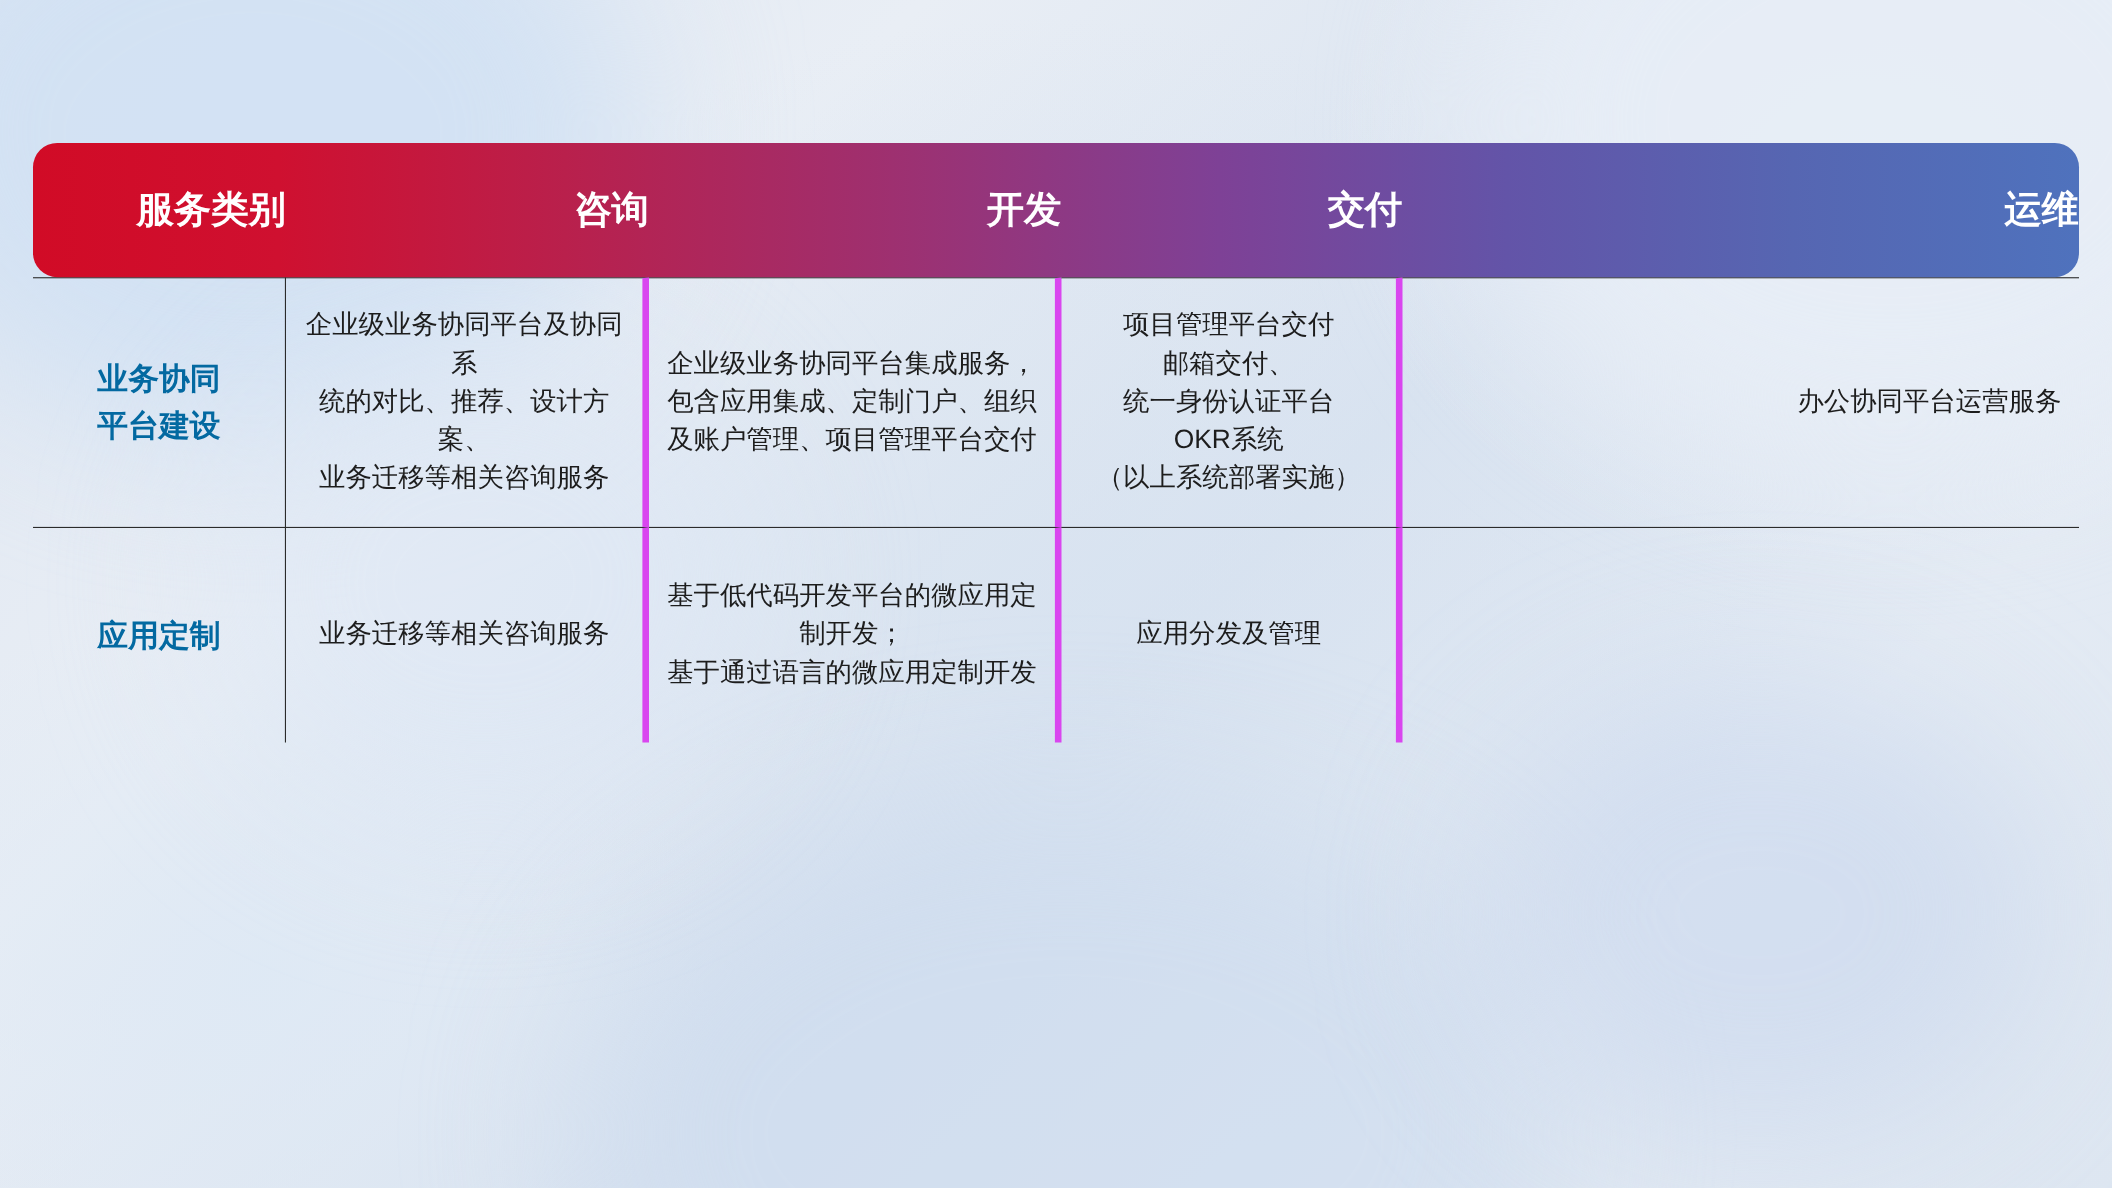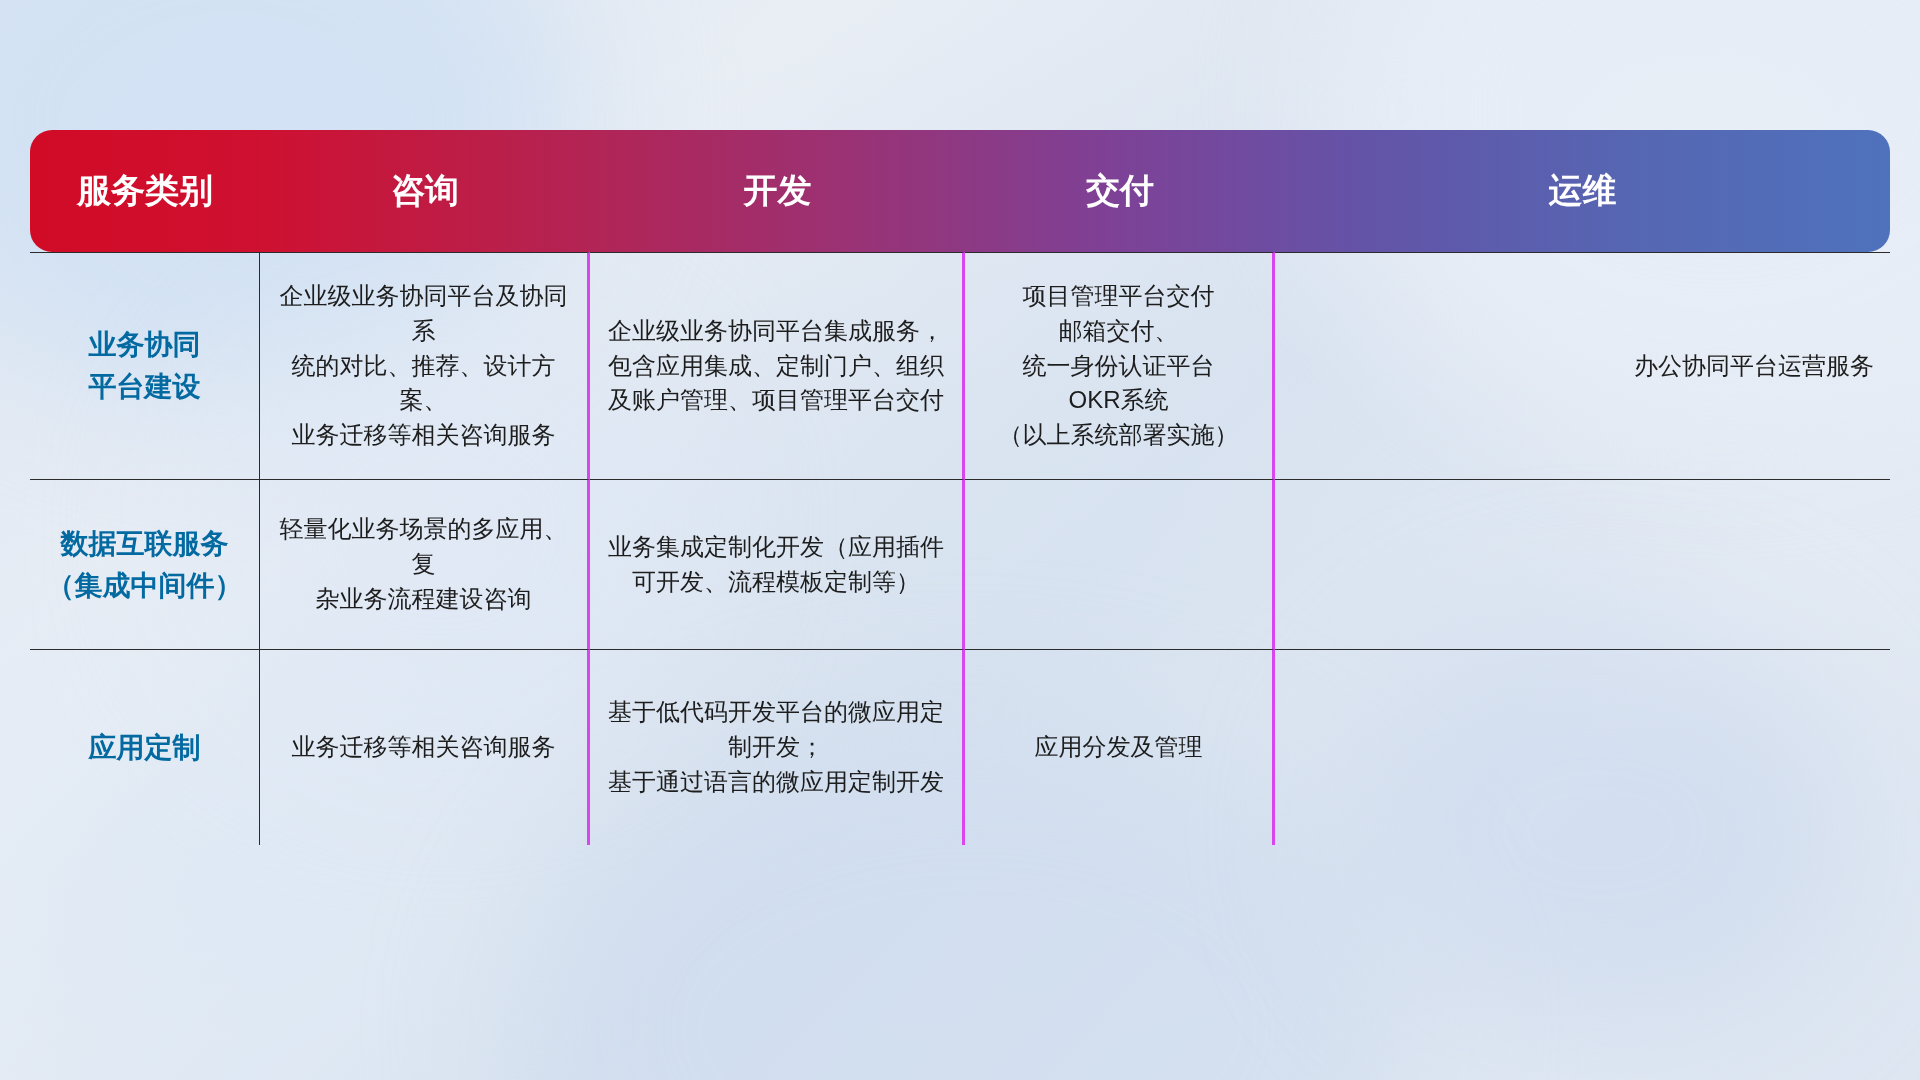--- a/index.html
+++ b/index.html
@@ -47,26 +47,26 @@
     border-collapse: separate;
     border-spacing: 0;
     table-layout: fixed;
   }
 
   
   thead tr {
     height: 122px;
   }
   thead th {
-    padding: 16px;
+    padding: 0;
     margin: 0;
     color: #ffffff;
     font-size: 34px;
     font-weight: bold;
-    text-align: center;
+    text-align: right;
     vertical-align: middle;
     position: relative;
   }
   .header-band {
     position: absolute;
     left: 0;
     top: 0;
     width: 1860px;
     height: 122px;
     border-radius: 22px;
@@ -82,21 +82,21 @@
     z-index: 0;
   }
   thead th > span {
     position: relative;
     z-index: 2;
     display: block;
   }
 
   
   tbody td {
-    border-right: 3px solid #d946ef;
+    border-right: 6px solid #d946ef;
     border-bottom: 1px solid #2b2b2b;
     vertical-align: middle;
     text-align: center;
     padding: 14px 16px;
     font-size: 24px;
     line-height: 1.45;
     color: #1d1d1d;
     background: transparent;
   }
   tbody tr td:first-child {
@@ -182,40 +182,20 @@
             <div class="cell-text">项目管理平台交付
 邮箱交付、
 统一身份认证平台
 OKR系统
 （以上系统部署实施）</div>
           </td>
           <td>
             <div class="cell-text">办公协同平台运营服务</div>
           </td>
         </tr>
-        <tr class="r2">
-          <td class="cat-cell">
-            <div class="cell-text">数据互联服务
-（集成中间件）</div>
-          </td>
-          <td>
-            <div class="cell-text">轻量化业务场景的多应用、复
-杂业务流程建设咨询</div>
-          </td>
-          <td>
-            <div class="cell-text">业务集成定制化开发（应用插件
-可开发、流程模板定制等）</div>
-          </td>
-          <td>
-            <div class="cell-text"></div>
-          </td>
-          <td>
-            <div class="cell-text"></div>
-          </td>
-        </tr>
         <tr class="r3">
           <td class="cat-cell">
             <div class="cell-text">应用定制</div>
           </td>
           <td>
             <div class="cell-text">业务迁移等相关咨询服务</div>
           </td>
           <td>
             <div class="cell-text">基于低代码开发平台的微应用定
 制开发；

